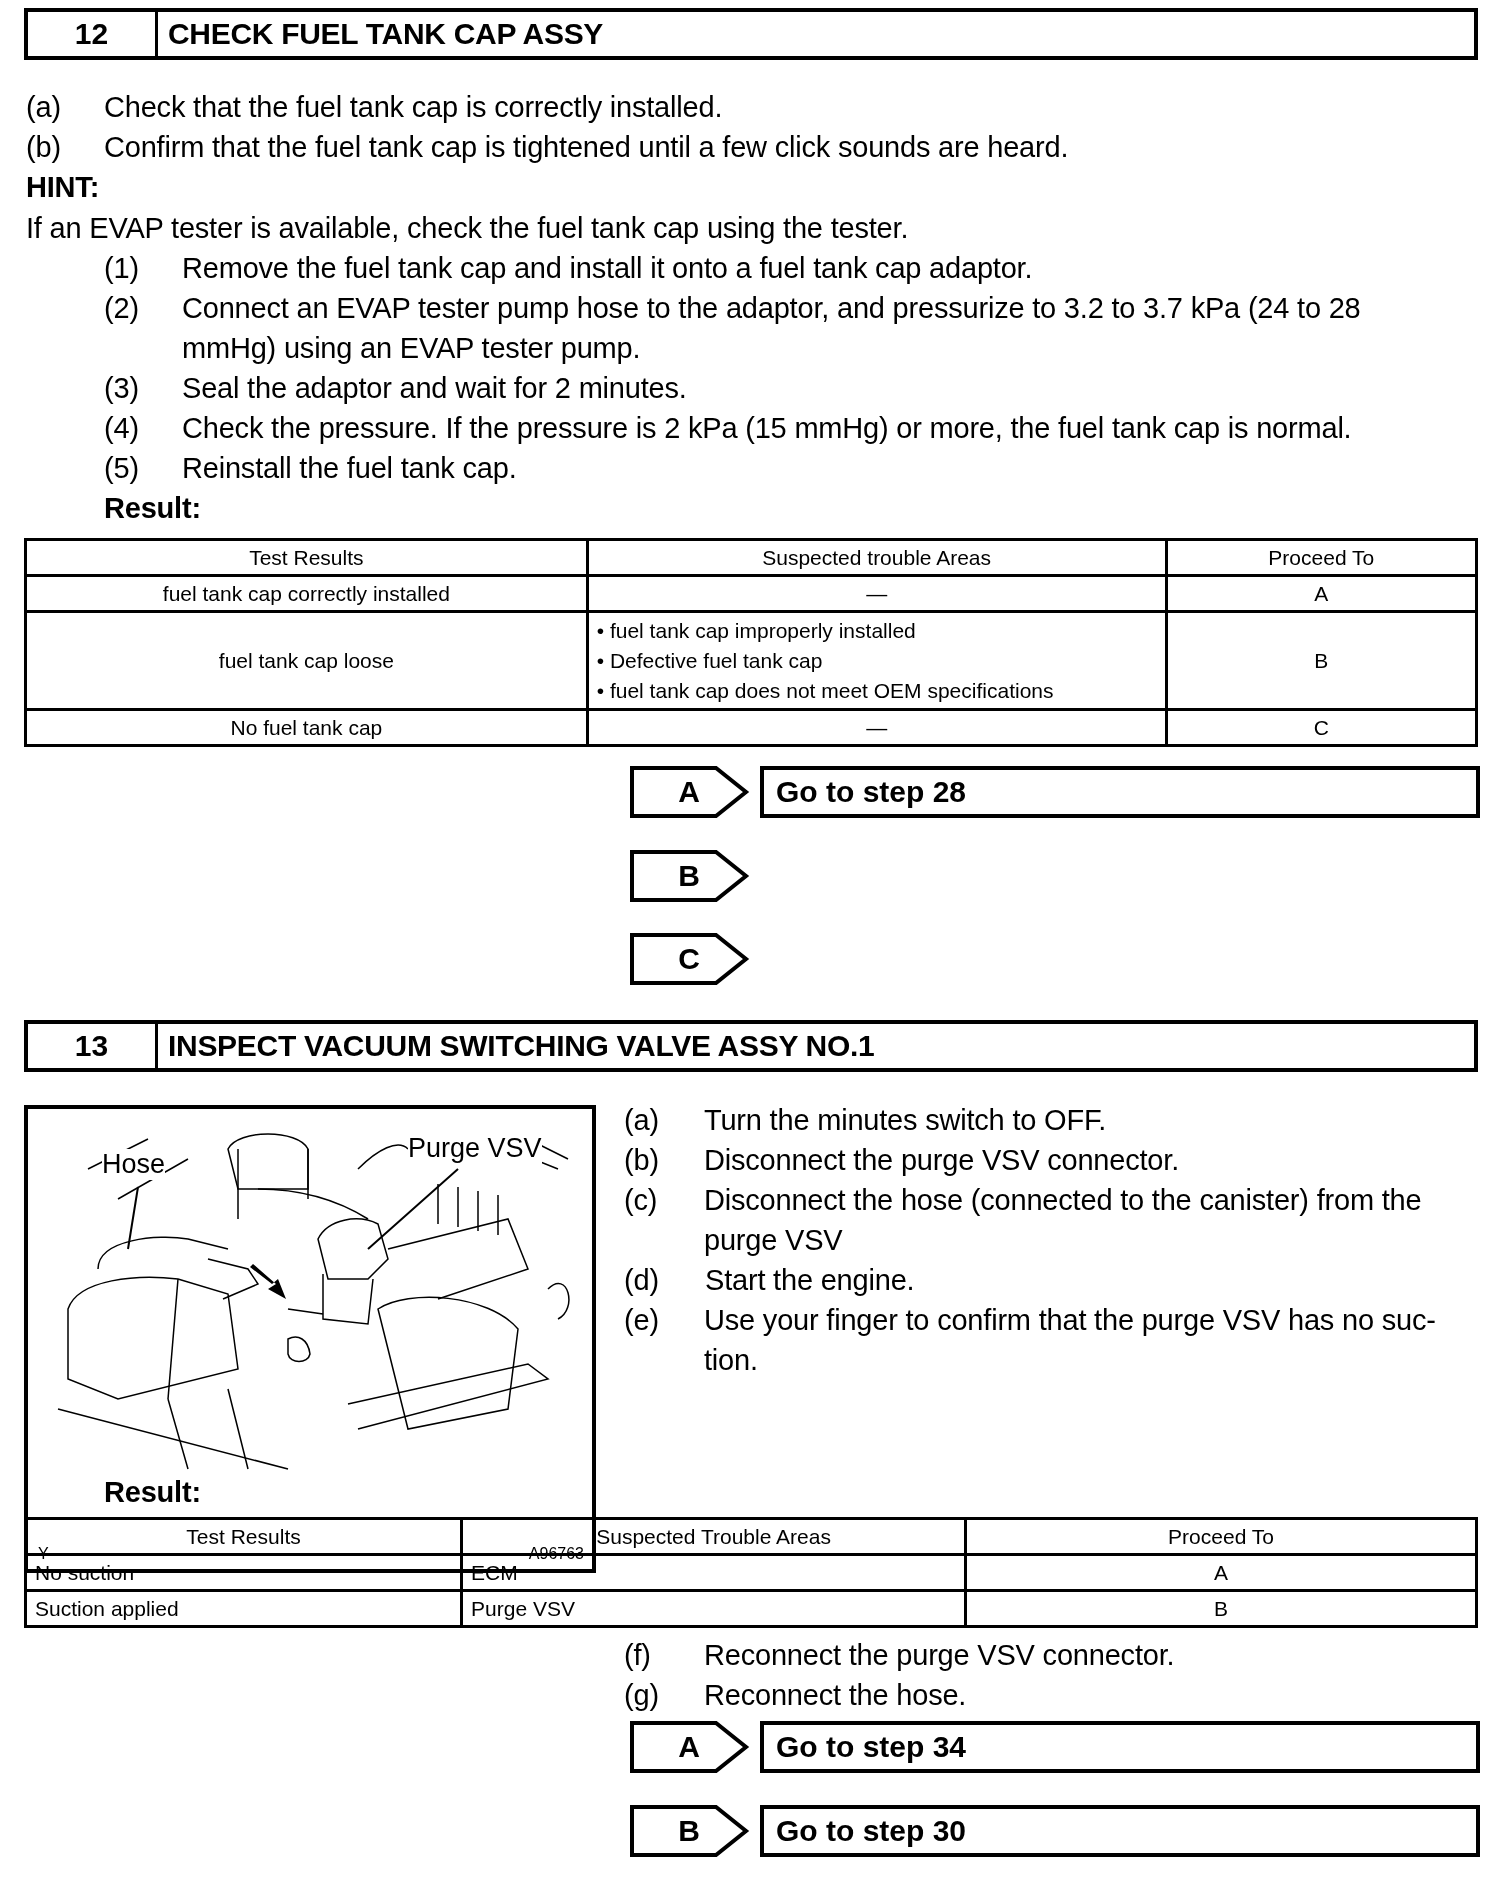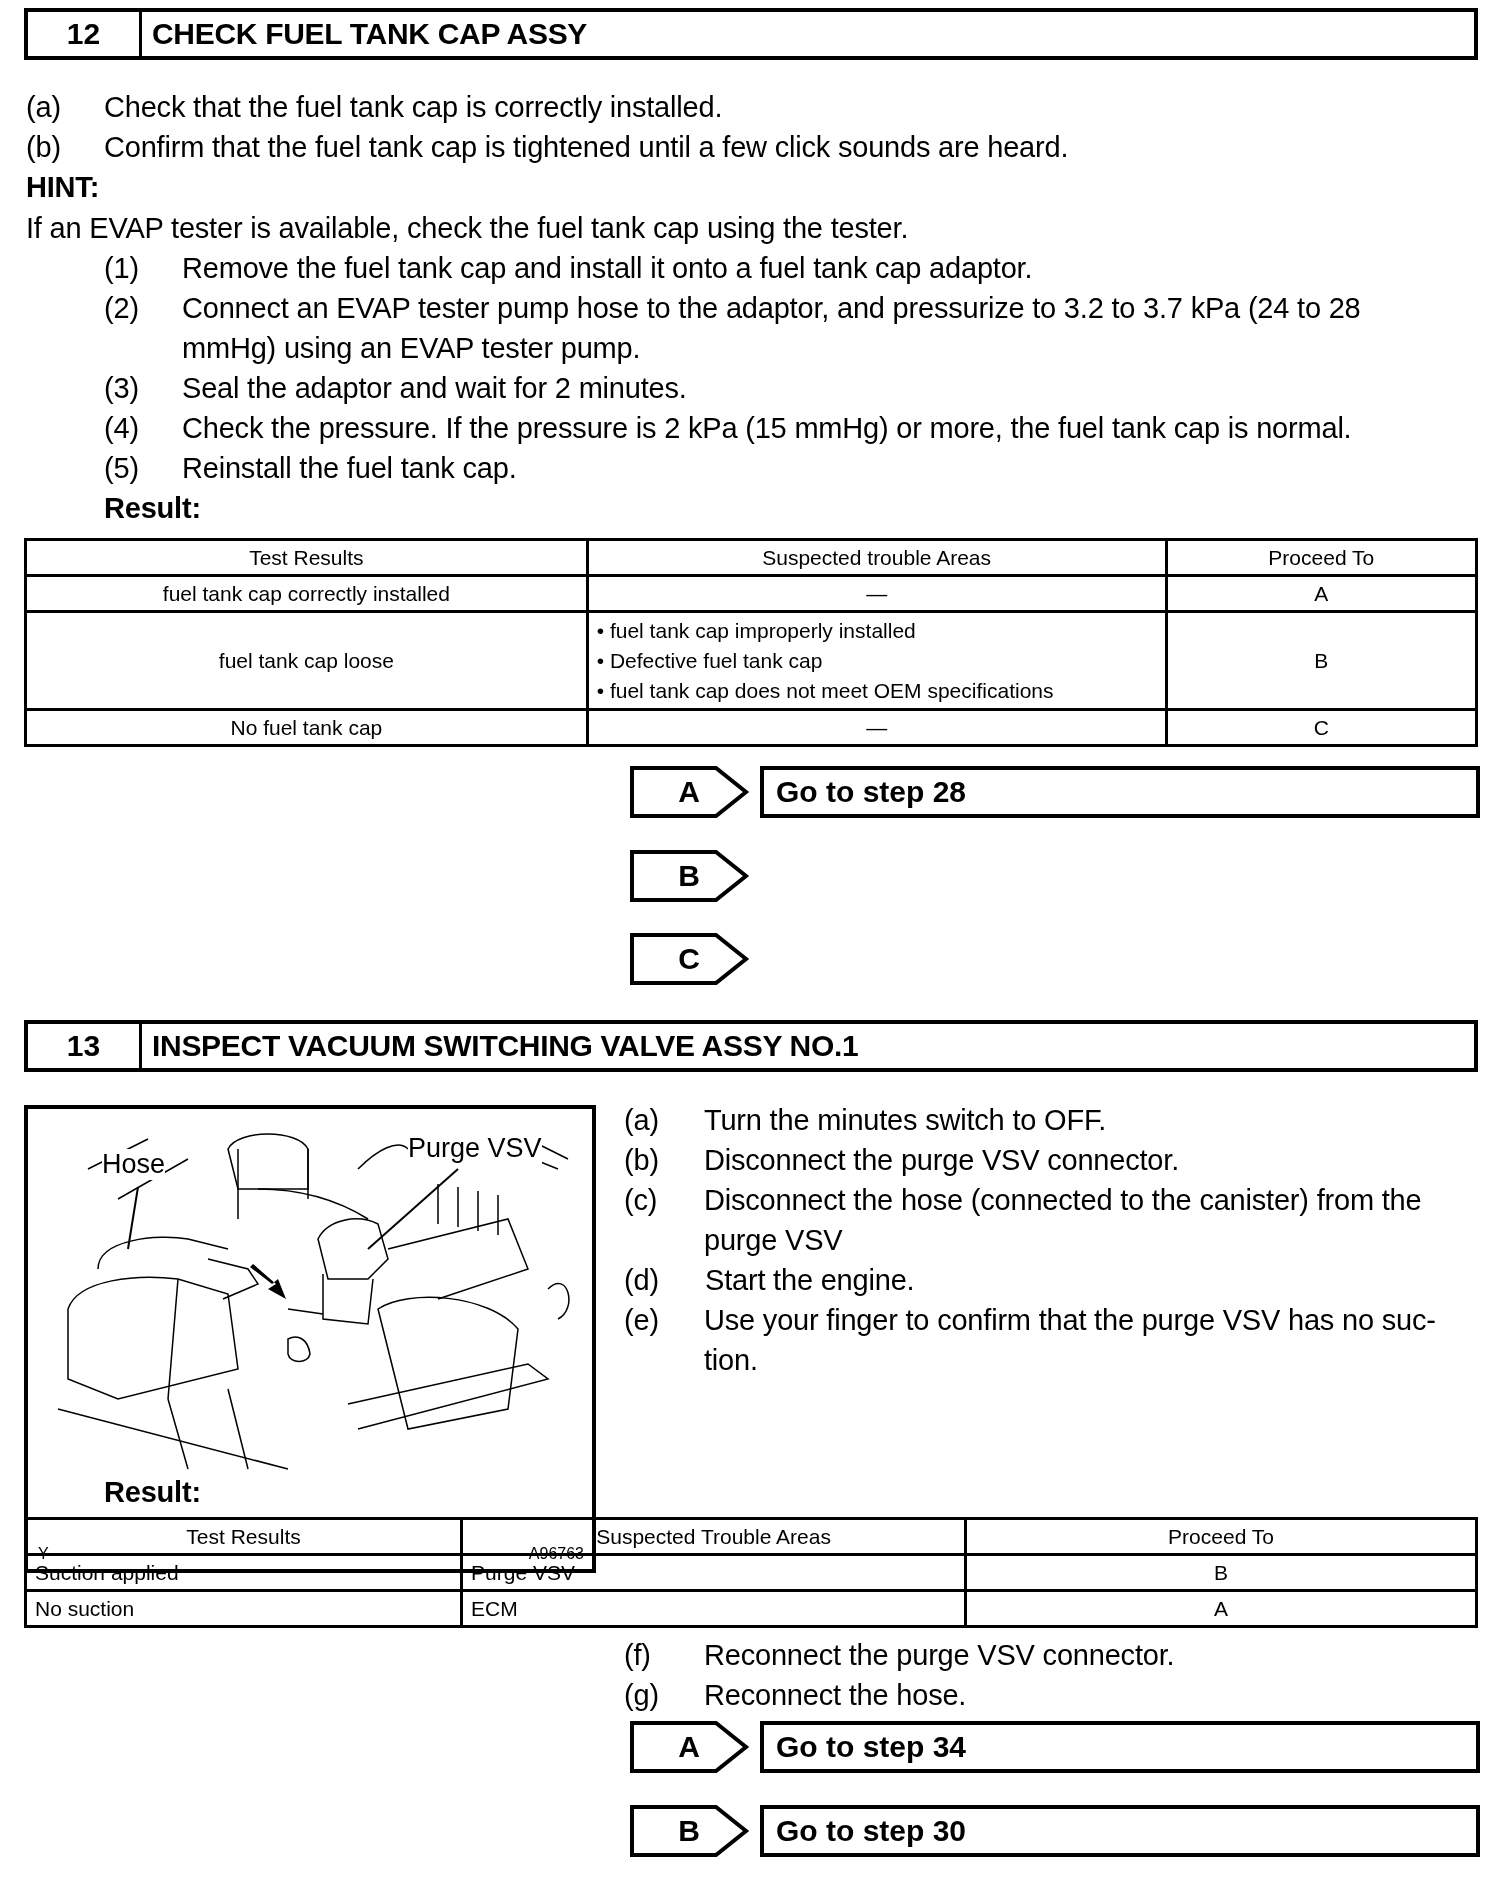--- a/index.html
+++ b/index.html
@@ -5,21 +5,21 @@
   html, body { margin: 0; padding: 0; background: #ffffff; }
   body {
     width: 1504px; height: 1880px; position: relative; overflow: hidden;
     font-family: "Liberation Sans", "DejaVu Sans", sans-serif; color: #000;
   }
   .step-header {
     position: absolute; left: 24px; width: 1454px; height: 52px;
     border: 4px solid #000; box-sizing: border-box; display: flex; align-items: center;
   }
   .step-header .num {
-    width: 114px; height: 100%; border-right: 3px solid #000; box-sizing: border-box;
+    width: 130px; height: 100%; border-right: 3px solid #000; box-sizing: border-box;
     display: flex; align-items: center; justify-content: center;
     font-weight: bold; font-size: 30px; text-align: right;
   }
   .step-header .title { padding-left: 10px; font-weight: bold; font-size: 30px; letter-spacing: -0.3px; }
   .line { position: absolute; font-size: 29px; line-height: 40px; white-space: nowrap; letter-spacing: -0.2px; }
   .lbl { position: absolute; }
   .bold { font-weight: bold; }
   table.res { position: absolute; border-collapse: collapse; font-size: 21px; }
   table.res td { border: 3px solid #000; padding: 0 8px; height: 33px; }
   table.res td.c { text-align: center; }
@@ -199,29 +199,29 @@
       <col style="width:505px">
       <col style="width:512px">
     </colgroup>
   <tbody>
       <tr>
     <td class="c">Test Results</td>
     <td class="c">Suspected Trouble Areas</td>
     <td class="c">Proceed To</td>
   </tr>
   <tr>
+    <td>No suction</td>
+    <td>ECM</td>
+    <td class="c">A</td>
+  </tr>
+  <tr>
     <td>Suction applied</td>
     <td>Purge VSV</td>
     <td class="c">B</td>
   </tr>
-  <tr>
-    <td>No suction</td>
-    <td>ECM</td>
-    <td class="c">A</td>
-  </tr>
 </tbody>
   </table>
 
 <div class="line" style="left:624px; top:1635px;">
   <span class="lbl" style="left:0">(f)</span>
   <span class="lbl" style="left:80px">Reconnect the purge VSV connector.</span>
 </div>
 <div class="line" style="left:624px; top:1675px;">
   <span class="lbl" style="left:0">(g)</span>
   <span class="lbl" style="left:80px">Reconnect the hose.</span>

